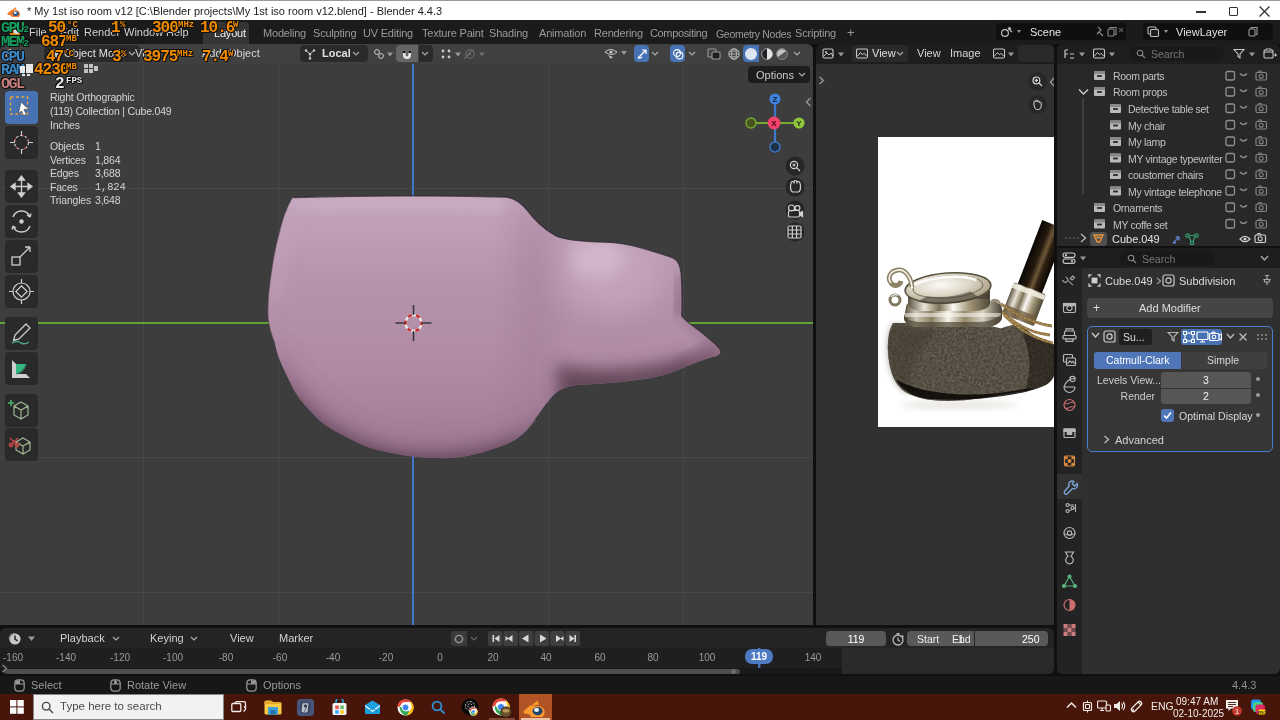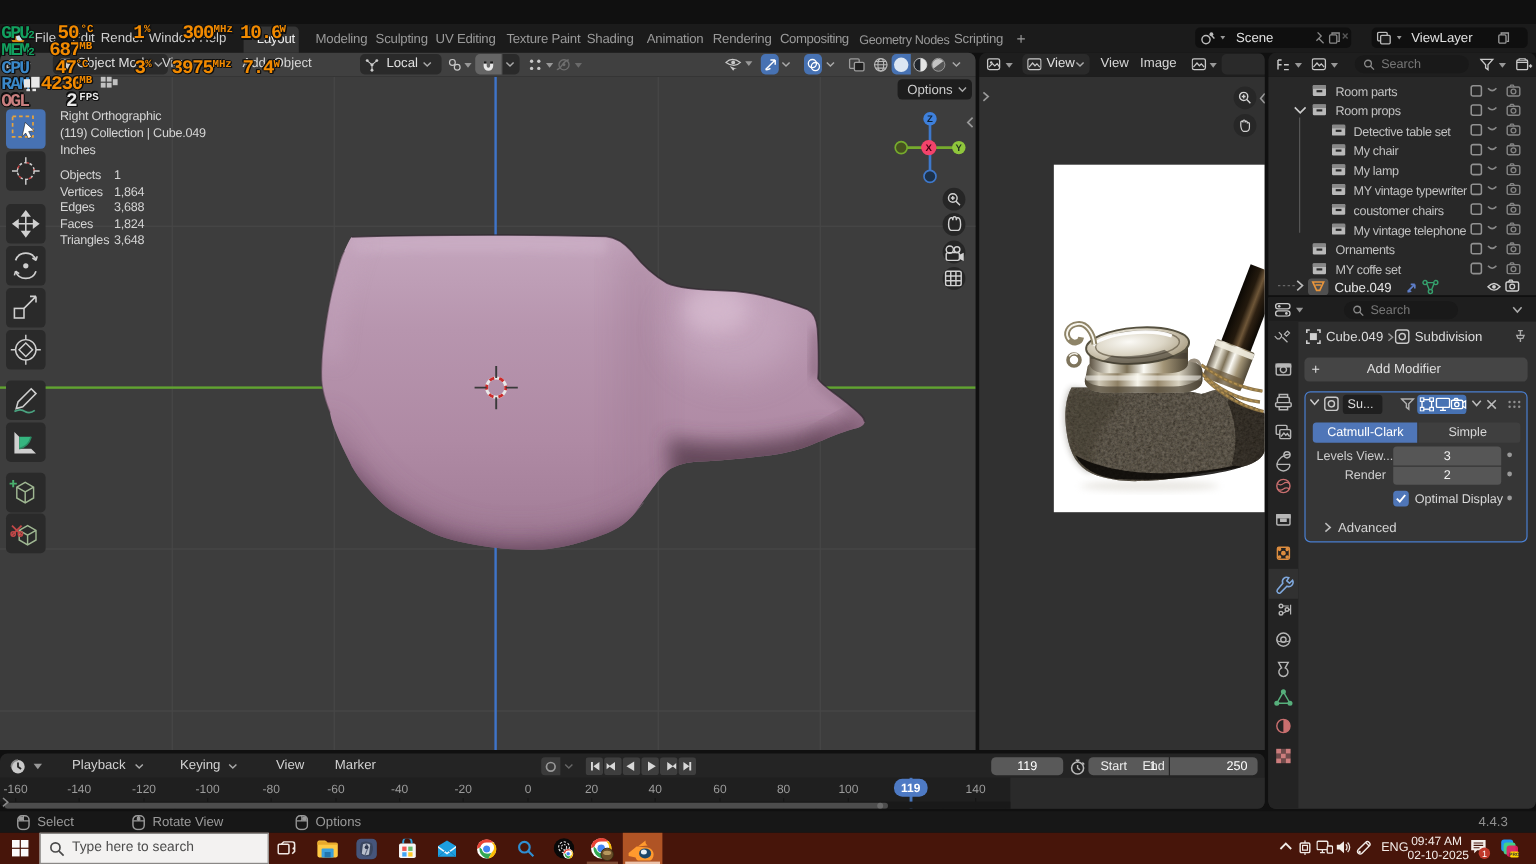--- a/index.html
+++ b/index.html
@@ -6,20 +6,35 @@
   html,body { width:1280px; height:720px; overflow:hidden; background:#101010;
     font-family:"Liberation Sans", sans-serif; }
   .abs { position:absolute; }
   #stage { position:relative; width:1280px; height:720px; }
   .txt { white-space:nowrap; }
 </style>
 </head>
 <body>
 <div id="stage">
 
+<div class="abs" style="left:0;top:0;width:1280px;height:20px;background:#ffffff;border-top:1px solid #9a9a9a;">
+  <svg class="abs" style="left:7px;top:3px;" width="15" height="13" viewBox="0 0 60 48">
+    <path d="M14 27 L36 10 c-1 4 1 8 4 10 L18 22 z" fill="#f5792a"></path>
+    <path d="M2 35 l16-13 22 2 c8 2 12 8 12 14 0 10-9 17-19 17 -8 0 -15-4-17-11 l-14-3z" fill="#f5792a"></path>
+    <path d="M14 27 c2-3 6-5 10-5 l14 0" fill="#f5792a"></path>
+    <ellipse cx="35" cy="36" rx="12" ry="10" fill="#265787"></ellipse>
+    <ellipse cx="32.5" cy="33" rx="6" ry="5" fill="#e8eef4"></ellipse>
+  </svg>
+  <div class="abs txt" style="left:27px;top:4px;font-size:11px;color:#1c1c1c;">* My 1st iso room v12 [C:\Blender projects\My 1st iso room v12.blend] - Blender 4.4.3</div>
+  <div class="abs" style="left:1196px;top:10px;width:10px;height:1.5px;background:#333;"></div>
+  <div class="abs" style="left:1229px;top:6px;width:9px;height:9px;border:1.4px solid #333;border-radius:1px;"></div>
+  <svg class="abs" style="left:1259px;top:5px;" width="11" height="11" viewBox="0 0 10 10">
+        <path d="M0.5 0.5 L9.5 9.5 M9.5 0.5 L0.5 9.5" stroke="#333" stroke-width="1.2"></path>
+      </svg>
+</div>
 
 <div class="abs" style="left:0;top:20px;width:1280px;height:24px;background:#1b1b1b;">
 
   <svg class="abs" style="left:7px;top:5px;" width="22" height="14" viewBox="0 0 22 14">
     <circle cx="8" cy="7" r="5.5" fill="#d8860c"></circle>
         <circle cx="9.5" cy="6" r="3" fill="#cfe0ef"></circle>
     <path d="M16 5 l4 0 l-2 3 z" fill="#888"></path>
   </svg>
   <div class="abs txt" style="left:29px;top:6px;font-size:11px;color:#cfcfcf;">File</div>
   <div class="abs txt" style="left:60px;top:6px;font-size:11px;color:#cfcfcf;">Edit</div>
@@ -88,21 +103,21 @@
   <div class="abs txt" style="left:228px;top:3px;font-size:11px;color:#d6d6d6;">Object</div>
 
   <div class="abs" style="left:300px;top:1px;width:68px;height:17px;background:#2a2a2a;border-radius:4px;"></div>
   <svg class="abs" style="left:304px;top:4px;" width="12" height="12" viewBox="0 0 12 12">
     <circle cx="6" cy="6" r="1.3" fill="#ccc"></circle>
         <circle cx="2" cy="2.5" r="1.2" fill="#ccc"></circle>
         <circle cx="10" cy="2.5" r="1.2" fill="#ccc"></circle>
         <circle cx="6" cy="10.5" r="1.2" fill="#ccc"></circle>
     <path d="M6 6 L2 2.5 M6 6 L10 2.5 M6 6 V10" stroke="#ccc" stroke-width="0.9"></path>
   </svg>
-  <div class="abs txt" style="left:322px;top:3px;font-size:11px;color:#e0e0e0;">Local</div>
+  <div class="abs txt" style="left:322px;top:3px;font-size:11px;color:#e0e0e0;font-weight:bold;">Local</div>
   <svg class="abs" style="left:352px;top:7px;" width="8" height="6" viewBox="0 0 8 6">
         <path d="M1 1 l3 3 3-3" stroke="#aaa" stroke-width="1.2" fill="none"></path>
       </svg>
 
   <svg class="abs" style="left:372px;top:4px;" width="22" height="12" viewBox="0 0 22 12">
     <circle cx="5" cy="4" r="2.4" fill="none" stroke="#c9c9c9" stroke-width="1"></circle>
     <circle cx="9" cy="8" r="2.4" fill="none" stroke="#c9c9c9" stroke-width="1"></circle>
     <path d="M15 4.5 h6 l-3 4z" fill="#989898"></path>
   </svg>
 
@@ -295,21 +310,21 @@
   <div class="abs txt" style="left:50px;top:27px;font-size:10.5px;color:#d4d4d4;letter-spacing:-0.2px;">Right Orthographic</div>
   <div class="abs txt" style="left:50px;top:41px;font-size:10.5px;color:#d4d4d4;letter-spacing:-0.2px;">(119) Collection | Cube.049</div>
   <div class="abs txt" style="left:50px;top:55px;font-size:10.5px;color:#d4d4d4;letter-spacing:-0.2px;">Inches</div>
   <div class="abs txt" style="left:50px;top:76px;font-size:10.5px;color:#d4d4d4;letter-spacing:-0.2px;">Objects</div>
   <div class="abs txt" style="left:95px;top:76px;font-size:10.5px;color:#d4d4d4;letter-spacing:-0.2px;">1</div>
   <div class="abs txt" style="left:50px;top:90px;font-size:10.5px;color:#d4d4d4;letter-spacing:-0.2px;">Vertices</div>
   <div class="abs txt" style="left:95px;top:90px;font-size:10.5px;color:#d4d4d4;letter-spacing:-0.2px;">1,864</div>
   <div class="abs txt" style="left:50px;top:103px;font-size:10.5px;color:#d4d4d4;letter-spacing:-0.2px;">Edges</div>
   <div class="abs txt" style="left:95px;top:103px;font-size:10.5px;color:#d4d4d4;letter-spacing:-0.2px;">3,688</div>
   <div class="abs txt" style="left:50px;top:117px;font-size:10.5px;color:#d4d4d4;letter-spacing:-0.2px;">Faces</div>
-  <div class="abs txt" style="left:95px;top:117px;font-size:10.5px;color:#d4d4d4;letter-spacing:-0.2px;">1,824</div>
+  <div class="abs txt" style="left:95px;top:117px;font-size:10.5px;color:#d4d4d4;letter-spacing:-0.2px;font-family:Liberation Mono, monospace;">1,824</div>
   <div class="abs txt" style="left:50px;top:130px;font-size:10.5px;color:#d4d4d4;letter-spacing:-0.2px;">Triangles</div>
   <div class="abs txt" style="left:95px;top:130px;font-size:10.5px;color:#d4d4d4;letter-spacing:-0.2px;">3,648</div>
 
   <div class="abs" style="left:748px;top:2px;width:62px;height:17px;background:#1d1d1d;border-radius:4px;"></div>
   <div class="abs txt" style="left:756px;top:5px;font-size:11px;color:#cccccc;">Options</div>
   <svg class="abs" style="left:798px;top:8px;" width="8" height="6" viewBox="0 0 8 6">
         <path d="M1 1 l3 3 3-3" stroke="#aaa" stroke-width="1.2" fill="none"></path>
       </svg>
 
   <svg class="abs" style="left:4px;top:25px;" width="36" height="400" viewBox="0 0 36 400">

